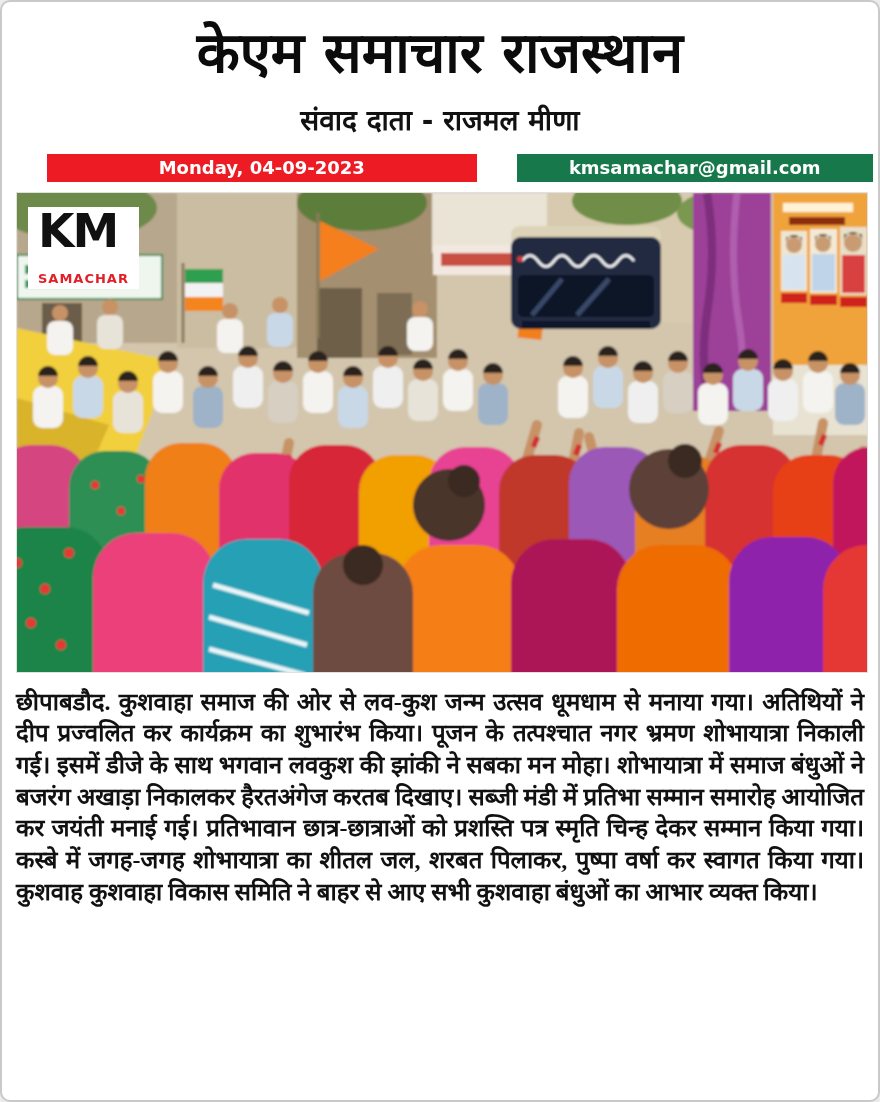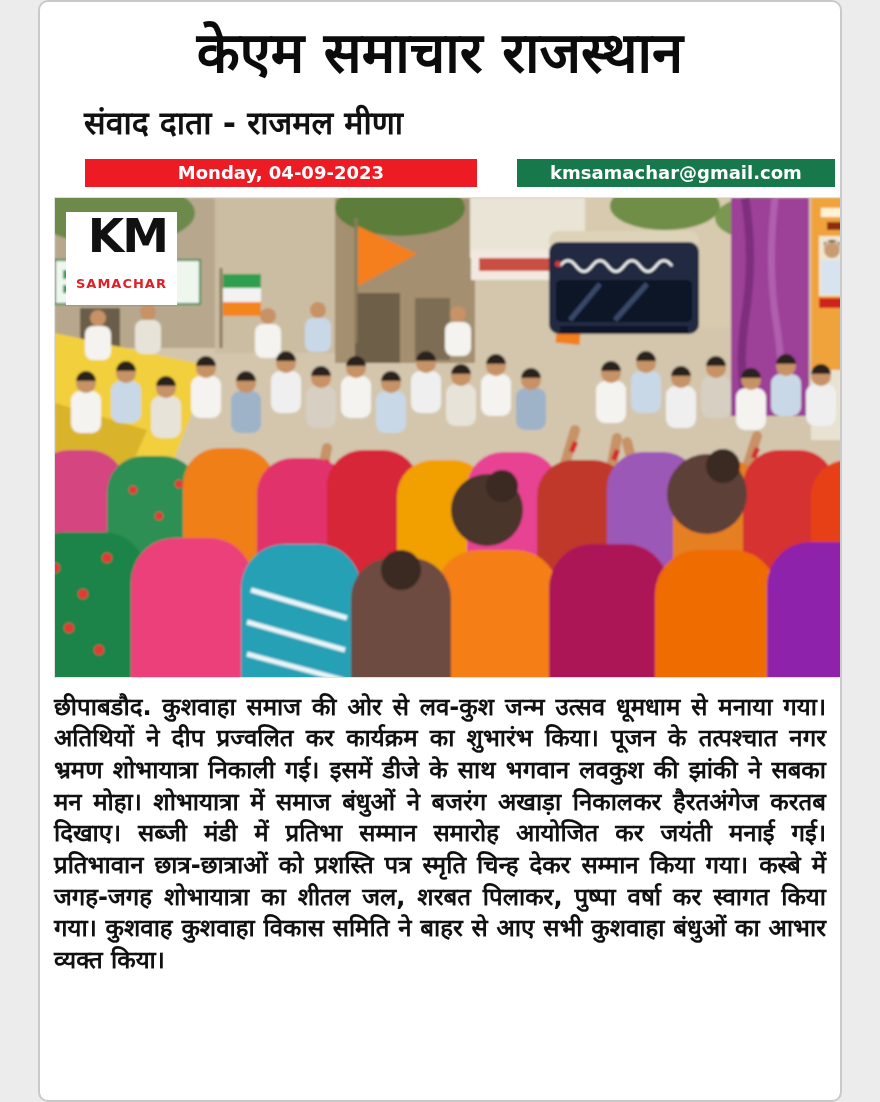--- a/index.html
+++ b/index.html
@@ -1,59 +1,59 @@
 <!DOCTYPE html>
 <html><head>
 <meta charset="utf-8">
 <style>
   html,body{margin:0;padding:0;background:#ececec;}
   .page{
-    width:804px;height:1102px;margin:0 auto;background:#ffffff;
+    width:880px;height:1102px;margin:0 auto;background:#ffffff;
     border:2px solid #c9c9c9;border-radius:10px;box-sizing:border-box;
     overflow:hidden;font-family:"DejaVu Sans", sans-serif;color:#0d0d0d;
     position:relative;
   }
   .masthead-title{
     text-align:center;font-weight:bold;font-size:56px;line-height:1.1;
     margin:20px 10px 0;letter-spacing:0;color:#0b0b0b;white-space:nowrap;
   }
   .masthead-sub{
-    font-weight:bold;font-size:32px;margin-top:16px;color:#111;padding-left:44px;
+    text-align:center;font-weight:bold;font-size:28px;margin-top:16px;color:#111;
   }
   .info-bar{
     display:flex;height:28px;margin:16px 5px 0;
   }
   .info-bar .seg{
     display:flex;align-items:center;justify-content:center;
     color:#ffffff;font-weight:bold;font-size:18px;margin-left:40px;
   }
   .seg-date{background:#ed1c24;flex:0 0 49.6%;}
   .seg-email{background:#17784b;flex:1;}
   .photo-wrap{
     position:relative;margin:10px 14px 0;width:852px;height:481px;
     background:#d8cdb8;overflow:hidden;border:1px solid #e0e0e0;box-sizing:border-box;
   }
   .photo-wrap svg{position:absolute;left:0;top:0;}
   .km-logo{
     position:absolute;left:11px;top:14px;background:#ffffff;
-    padding:1px 10px 15px;text-align:right;line-height:1;z-index:3;
+    padding:1px 10px 4px;text-align:left;line-height:1;z-index:3;
   }
   .km-logo .km{
     font-size:47px;font-weight:bold;letter-spacing:-2px;color:#111111;line-height:0.98;
   }
   .km-logo .samachar{
     font-size:13px;font-weight:bold;color:#e21e26;letter-spacing:1px;margin-top:18px;
   }
   .headline{
     text-align:center;font-weight:bold;font-size:44px;line-height:1.3;
     margin:18px 24px 0;color:#0c0c0c;
   }
   .article-body{
     margin:14px 14px 17px;font-size:24px;font-weight:bold;line-height:1.32;
-    text-align:justify;color:#111;
+    text-align:justify;color:#111;font-family:Liberation Serif, serif;
   }
 </style>
 </head>
 <body>
 
 <div class="page">
 
   <div class="masthead-title">केएम समाचार राजस्थान</div>
   <div class="masthead-sub">संवाद दाता - राजमल मीणा</div>
 

